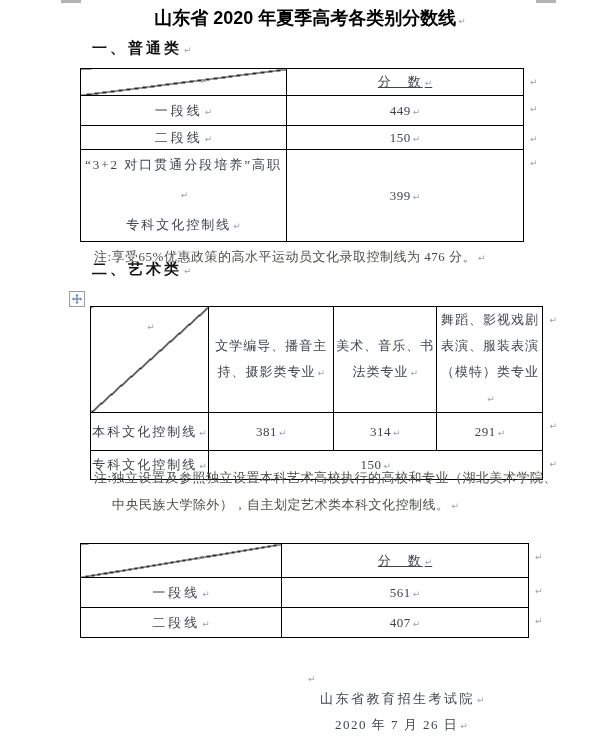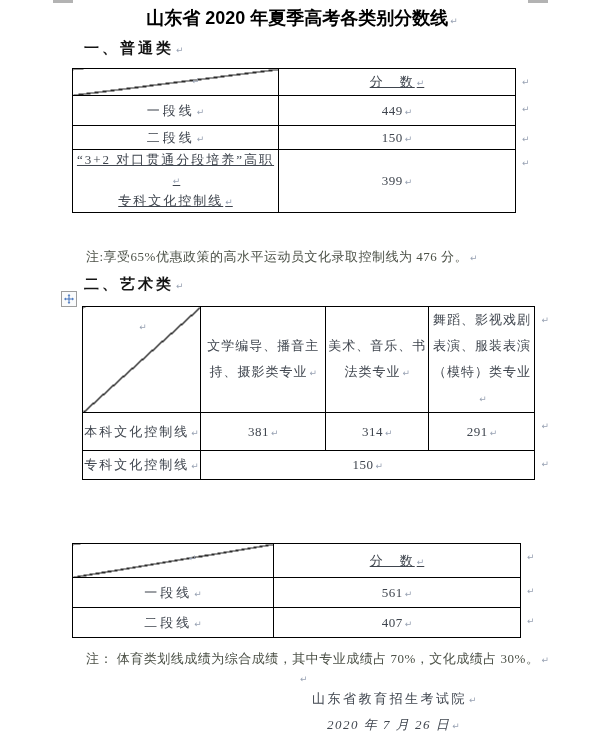--- a/index.html
+++ b/index.html
@@ -1,58 +1,58 @@
 <!DOCTYPE html>
 <html><head>
 <meta charset="utf-8">
 <style>
   html,body{margin:0;padding:0;background:#fff;}
   .page{position:relative;width:550px;height:740px;background:#ffffff;overflow:hidden;
-        font-family:"Liberation Serif","DejaVu Serif",serif;color:#3f454e;}
+        font-family:"Liberation Serif","DejaVu Serif",serif;color:#3f454e;margin-left:8px;}
   .tick{position:absolute;top:0;height:3px;width:20px;background:#b3b3b3;}
   .tick-l{left:53px}.tick-r{left:528px}
   .title{position:absolute;top:6px;left:0;width:604px;text-align:center;
          font-family:"Liberation Sans","DejaVu Sans",sans-serif;font-weight:700;
          font-size:18px;line-height:24px;color:#000;}
   .h{position:absolute;left:84px;font-family:"Liberation Sans","DejaVu Sans",sans-serif;
      font-weight:600;font-size:15px;color:#141414;letter-spacing:3px;}
-  .h-general{top:39px}.h-art{top:275px}.h-sports{top:513px}
+  .h-general{top:39px}.h-art{top:260px}.h-sports{top:513px}
   .pc{font-size:9px;color:#98a2b3;letter-spacing:0;font-weight:400;
       font-family:"DejaVu Sans",sans-serif;vertical-align:baseline;margin-left:2px;}
   .tbl{border-collapse:collapse;table-layout:fixed;position:absolute;
        font-size:13px;color:#3f454e;}
   .t1{left:72px;top:68px}
   .t2{left:82px;top:306px}
   .t3{left:72px;top:543px}
   .tbl td{padding:0;}
   .tbl td.c{border:1px solid #000;text-align:center;vertical-align:middle;}
   .tbl td.gutter{border:none;text-align:left;vertical-align:top;padding:6px 0 0 4px;line-height:12px;}
   .lbl{letter-spacing:3px;}
   .val{letter-spacing:0.5px;}
   .hd{letter-spacing:2px;text-decoration:underline;}
   .artshead{letter-spacing:1px;line-height:26px;padding:2px 3px;}
   .diag{position:relative;background-image:linear-gradient(to bottom right,
         transparent calc(50% - 0.8px),#2a2a2a calc(50% - 0.8px),
         #2a2a2a calc(50% + 0.7px),transparent calc(50% + 0.7px));}
   .diag .dpc{position:absolute;left:58%;top:28%;margin:0;}
   .diag2 .dpc{left:48%;top:14%;}
-  .two-line{line-height:20px;letter-spacing:2px;text-decoration:underline;}
+  .two-line{line-height:29px;letter-spacing:2px;}
   .note{position:absolute;left:86px;font-size:13px;letter-spacing:0.5px;
         color:#4b5046;line-height:27px;}
   .note-general{top:243px}.note-art{top:464px}.note-sports{top:645px}
   .note-indent{margin-left:18px;}
   .move-handle{position:absolute;left:61px;top:291px;width:14px;height:14px;
         border:1px solid #9d9d9d;background:#fafbfc;display:flex;
         align-items:center;justify-content:center;cursor:move;}
   .resize-handle{position:absolute;left:551px;top:458px;width:7px;height:7px;
         border:1px solid #8a8a8a;background:#fff;cursor:nwse-resize;}
   .empty-mark{position:absolute;left:298px;top:668px;}
   .sig{position:absolute;font-size:13px;color:#3f454e;}
   .sig-org{left:312px;top:690px;letter-spacing:2.5px;}
-  .sig-date{left:327px;top:716px;letter-spacing:1.5px;font-style:italic;}
+  .sig-date{left:327px;top:716px;letter-spacing:1.5px;}
 </style>
 </head>
 <body>
 
 <div class="page">
 
   <div class="tick tick-l"></div>
   <div class="tick tick-r"></div>
 
   <div class="title">
@@ -147,20 +147,24 @@
       <tr style="height:29px">
         <td class="c lbl" style="letter-spacing:2px"><span>专科文化控制线</span><span class="pc">↵</span></td>
         <td class="c val" colspan="3"><span>150</span><span class="pc">↵</span></td>
         <td class="gutter"><span class="pc">↵</span></td>
       </tr>
     </tbody>
   </table>
 
   <div class="resize-handle"></div>
 
+  <div class="note note-art">
+    <div><span>注:独立设置及参照独立设置本科艺术高校执行的高校和专业（湖北美术学院、</span></div>
+    <div class="note-indent"><span>中央民族大学除外），自主划定艺术类本科文化控制线。</span><span class="pc">↵</span></div>
+  </div>
 
 
   <table class="tbl t3">
     <colgroup>
         <col style="width:201px">
         <col style="width:247px">
         <col style="width:26px">
       </colgroup>
     <tbody>
       <tr style="height:34px">
@@ -176,23 +180,20 @@
         <td class="gutter"><span class="pc">↵</span></td>
       </tr>
       <tr style="height:30px">
         <td class="c lbl"><span>二段线</span><span class="pc">↵</span></td>
         <td class="c val"><span>407</span><span class="pc">↵</span></td>
         <td class="gutter"><span class="pc">↵</span></td>
       </tr>
     </tbody>
   </table>
 
-  <div class="note note-sports">
-    <span>注： 体育类划线成绩为综合成绩，其中专业成绩占 70%，文化成绩占 30%。</span><span class="pc">↵</span>
-  </div>
 
   <div class="empty-mark">
     <span class="pc">↵</span>
   </div>
 
   <div class="sig sig-org">
     <span>山东省教育招生考试院</span><span class="pc">↵</span>
   </div>
   <div class="sig sig-date">
     <span>2020 年 7 月 26 日</span><span class="pc">↵</span>

